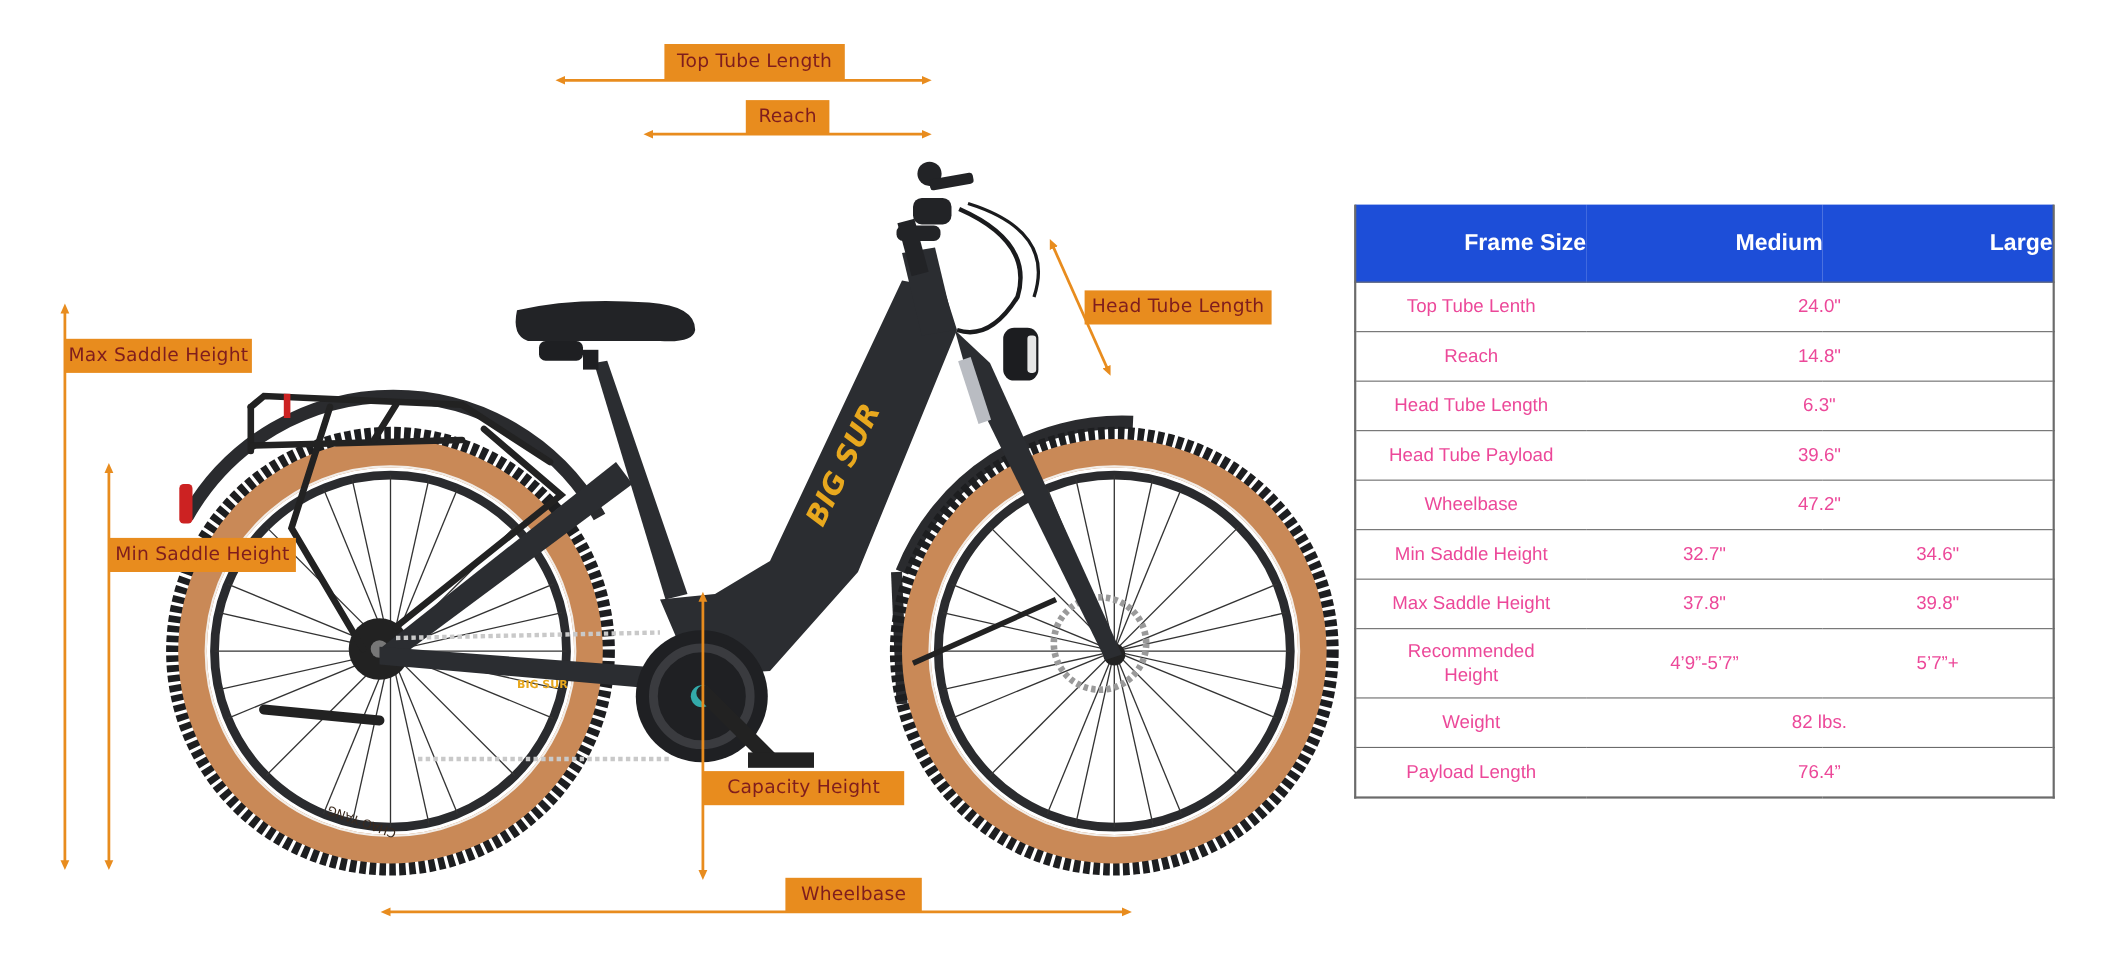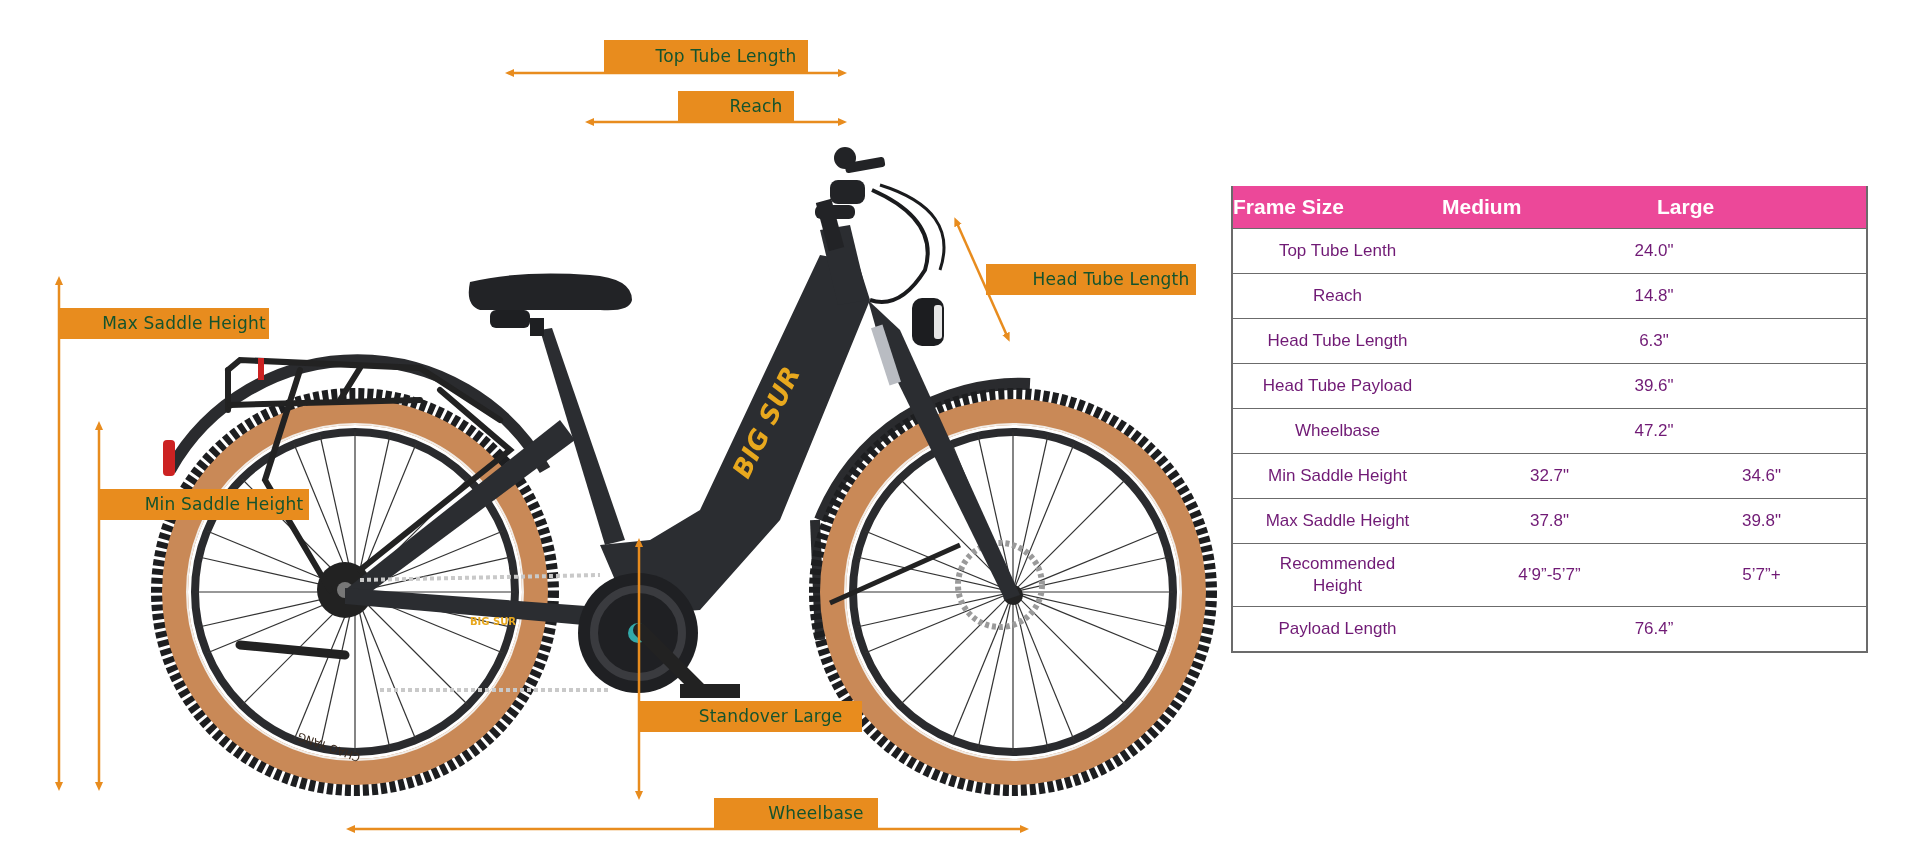--- a/index.html
+++ b/index.html
@@ -1,37 +1,36 @@
 <!DOCTYPE html>
 <html><head>
 <meta charset="utf-8">
 <style>
   html, body { margin: 0; padding: 0; background: #ffffff; }
   body { width: 1920px; height: 868px; position: relative; overflow: hidden; font-family: "Liberation Sans", sans-serif; }
   .canvas { position: absolute; left: 0; top: 0; width: 1920px; height: 868px; }
   .bike-svg { position: absolute; left: 0; top: 0; width: 1920px; height: 868px; }
   .tag {
-    position: absolute; background: #E88C1E; color: #14532d;
+    position: absolute; background: #E88C1E; color: #7f1d1d;
     font-family: "DejaVu Sans", sans-serif; font-size: 17px; line-height: 1;
     display: flex; align-items: center; justify-content: center; white-space: nowrap;
     letter-spacing: 0.2px;
-    padding-left: 40px;
   }
   .spec-table {
     position: absolute; left: 1231px; top: 186px; width: 635px;
     border-collapse: collapse; table-layout: fixed;
     font-family: "Liberation Sans", sans-serif;
     border-left: 2px solid #6b6b6b; border-right: 2px solid #6b6b6b; border-bottom: 2px solid #6b6b6b;
   }
   .spec-table th {
-    background: #ec4899; color: #ffffff; font-weight: bold; font-size: 21px;
-    height: 42px; padding: 0; text-align: left;
+    background: #1d4ed8; color: #ffffff; font-weight: bold; font-size: 21px;
+    height: 70px; padding: 0; text-align: right;
   }
   .spec-table td {
-    font-size: 17px; color: #701a75; text-align: center; padding: 0;
+    font-size: 17px; color: #ec4899; text-align: center; padding: 0;
     border-top: 1.5px solid #6b6b6b; height: 44px; line-height: 22px;
   }
   .spec-table tr.tall td { height: 62px; }
   .spec-table col.c1 { width: 210px; }
   .spec-table col.c2 { width: 215px; }
   .spec-table col.c3 { width: 210px; }
   .spec-table td.span { padding-right: 0; }
 </style>
 </head>
 <body>
@@ -169,21 +168,21 @@
       <line x1="639" y1="542" x2="639" y2="796" marker-start="url(#ah)" marker-end="url(#ah)"></line>
       <line x1="350" y1="829" x2="1025" y2="829" marker-start="url(#ah)" marker-end="url(#ah)"></line>
     </g>
   </svg>
 
   <div class="tag" style="left:604px;top:40px;width:164px;height:32px;">Top Tube Length</div>
   <div class="tag" style="left:678px;top:91px;width:76px;height:30px;">Reach</div>
   <div class="tag" style="left:986px;top:264px;width:170px;height:31px;">Head Tube Length</div>
   <div class="tag" style="left:59px;top:308px;width:170px;height:31px;">Max Saddle Height</div>
   <div class="tag" style="left:99px;top:489px;width:170px;height:31px;">Min Saddle Height</div>
-  <div class="tag" style="left:639px;top:701px;width:183px;height:31px;">Standover Large</div>
+  <div class="tag" style="left:639px;top:701px;width:183px;height:31px;">Capacity Height</div>
   <div class="tag" style="left:714px;top:798px;width:124px;height:31px;">Wheelbase</div>
 
   <table class="spec-table">
     <colgroup>
         <col class="c1">
         <col class="c2">
         <col class="c3">
       </colgroup>
     <thead>
       <tr>
@@ -222,18 +221,22 @@
         <td>Max Saddle Height</td>
         <td>37.8"</td>
         <td>39.8"</td>
       </tr>
       <tr class="tall">
         <td style="padding:0 40px;">Recommended Height</td>
         <td>4’9”-5’7”</td>
         <td>5’7”+</td>
       </tr>
       <tr>
+        <td>Weight</td>
+        <td colspan="2" class="span">82 lbs.</td>
+      </tr>
+      <tr>
         <td>Payload Length</td>
         <td colspan="2" class="span">76.4”</td>
       </tr>
     </tbody>
   </table>
 </div>
 
 </body></html>

